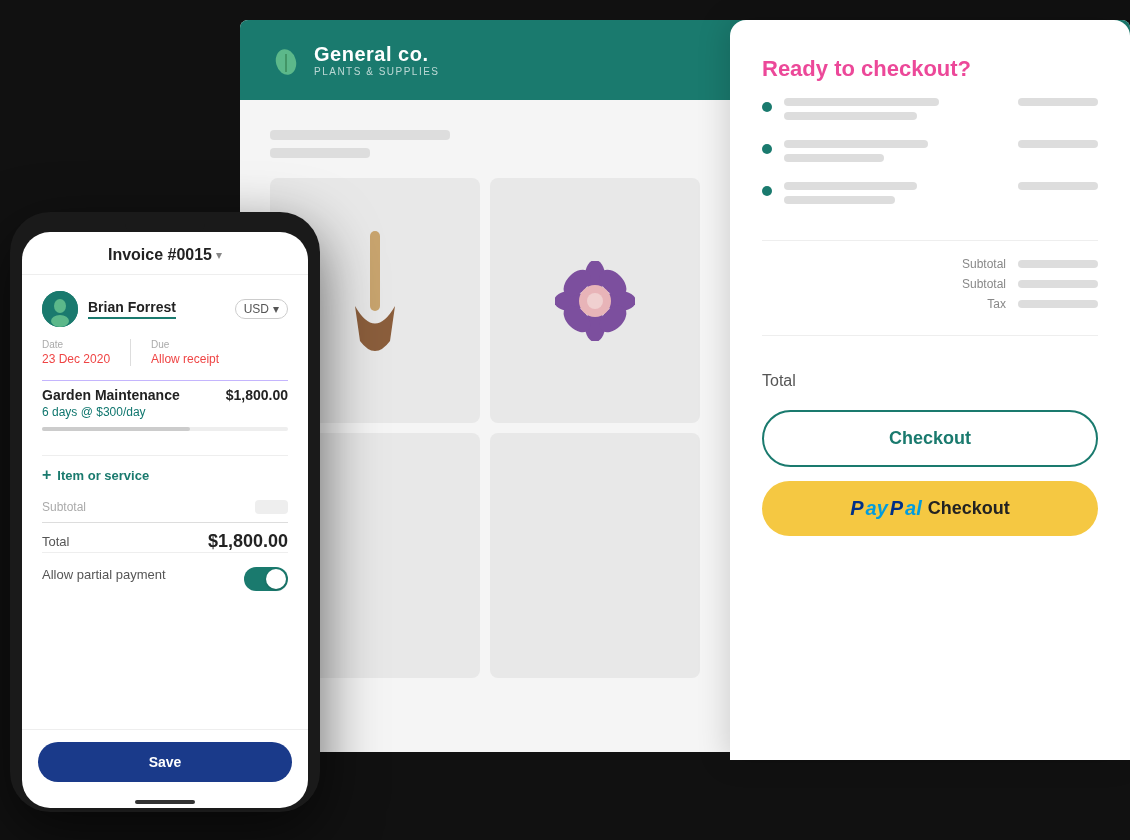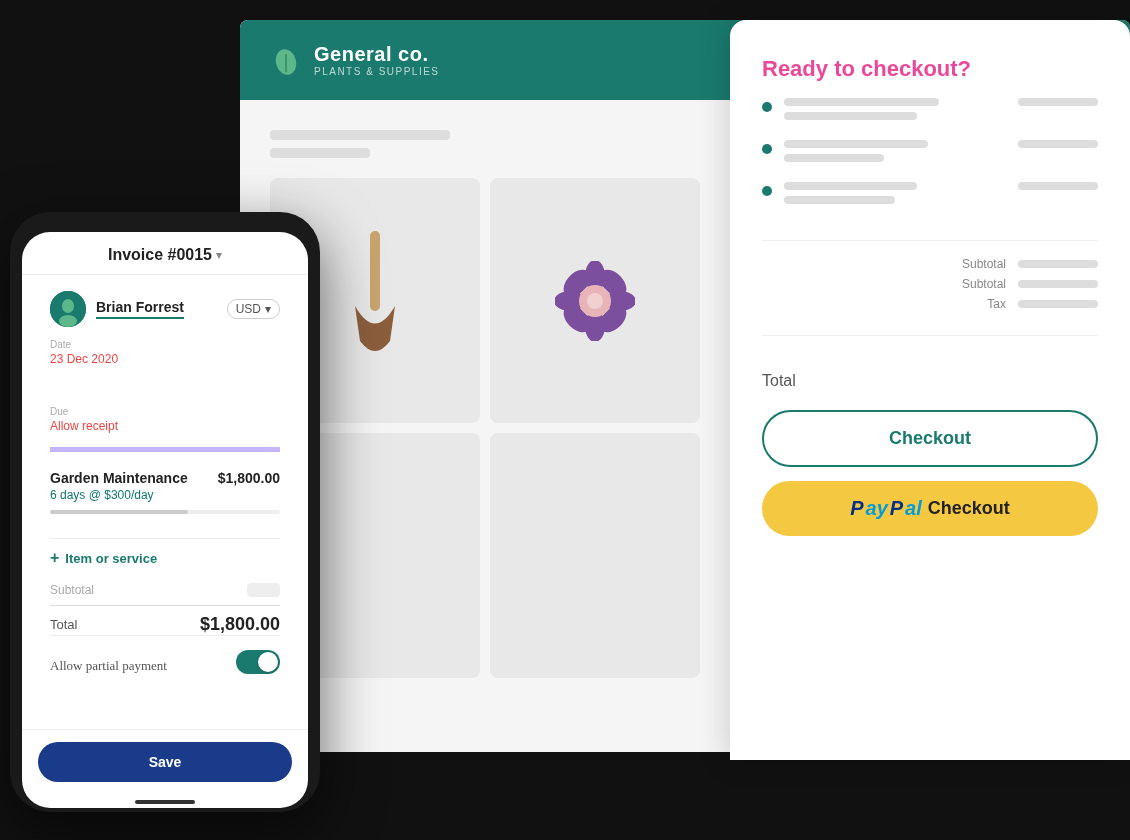--- a/index.html
+++ b/index.html
@@ -146,21 +146,21 @@
 
     .chevron-down {
       margin-left: 4px;
       color: #888;
       font-size: 12px;
     }
 
     .phone-body {
       flex: 1;
       overflow-y: auto;
-      padding: 16px 28px;
+      padding: 16px 20px;
     }
 
     .client-row {
       display: flex;
       align-items: center;
       justify-content: space-between;
       margin-bottom: 12px;
     }
 
     .client-left {
@@ -203,24 +203,23 @@
       font-size: 12px;
       color: #555;
       display: flex;
       align-items: center;
       gap: 4px;
     }
 
     .date-row {
       display: flex;
       gap: 20px;
-      margin-bottom: 18px;
-      border-bottom: 5px solid #c4b5fd;
+      margin-bottom: 6px;
+      border-bottom: 1px solid #c4b5fd;
       padding-bottom: 14px;
-      flex-direction: column;
     }
 
     .date-block {
       display: flex;
       flex-direction: column;
     }
 
     .date-label {
       font-size: 10px;
       color: #aaa;
@@ -339,24 +338,23 @@
 
     .divider-h-bold {
       height: 1px;
       background: #ddd;
       margin: 8px 0;
     }
 
     .partial-payment-row {
       display: flex;
       justify-content: space-between;
-      align-items: flex-end;
+      align-items: flex-start;
       padding: 14px 0;
       border-top: 1px solid #eee;
-      font-family: Liberation Serif, serif;
     }
 
     .partial-label {
       font-size: 13px;
       color: #555;
     }
 
     .toggle {
       width: 44px;
       height: 24px;

